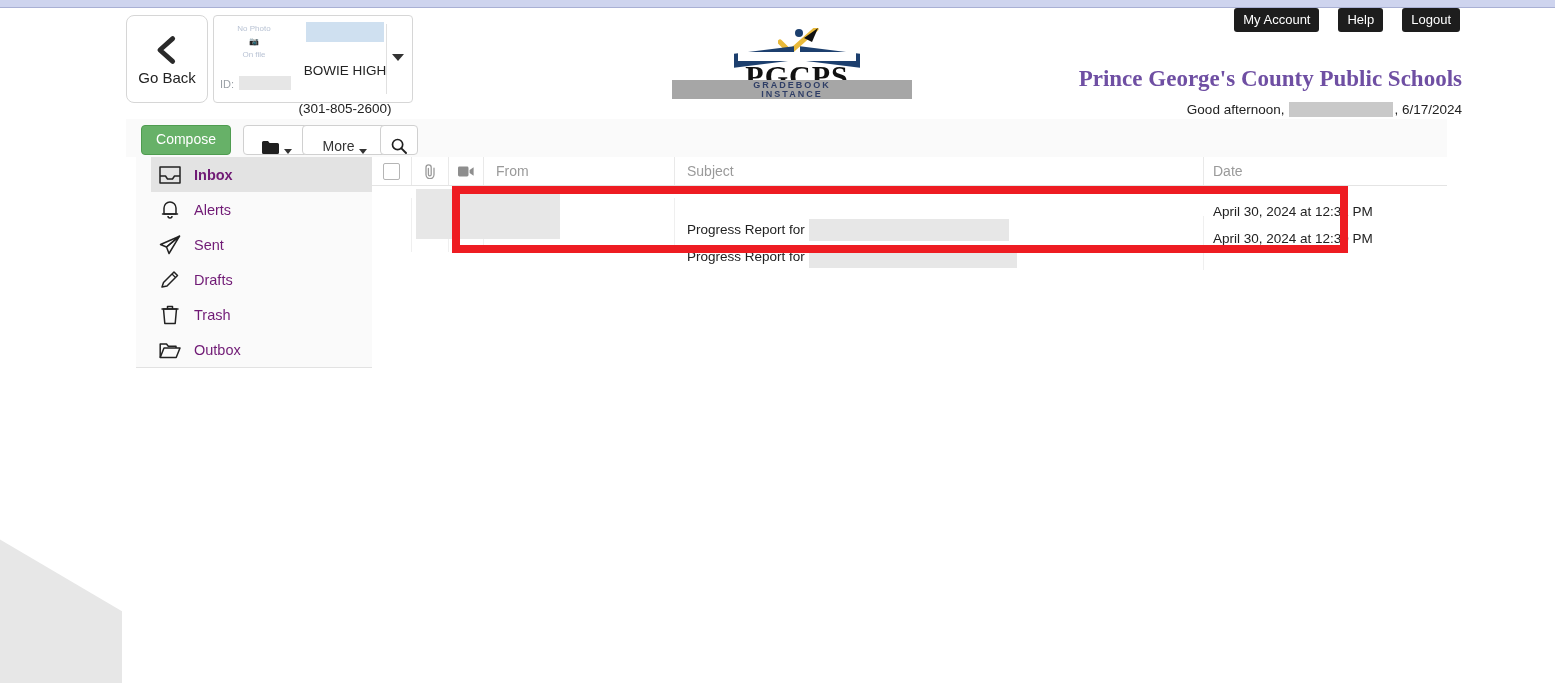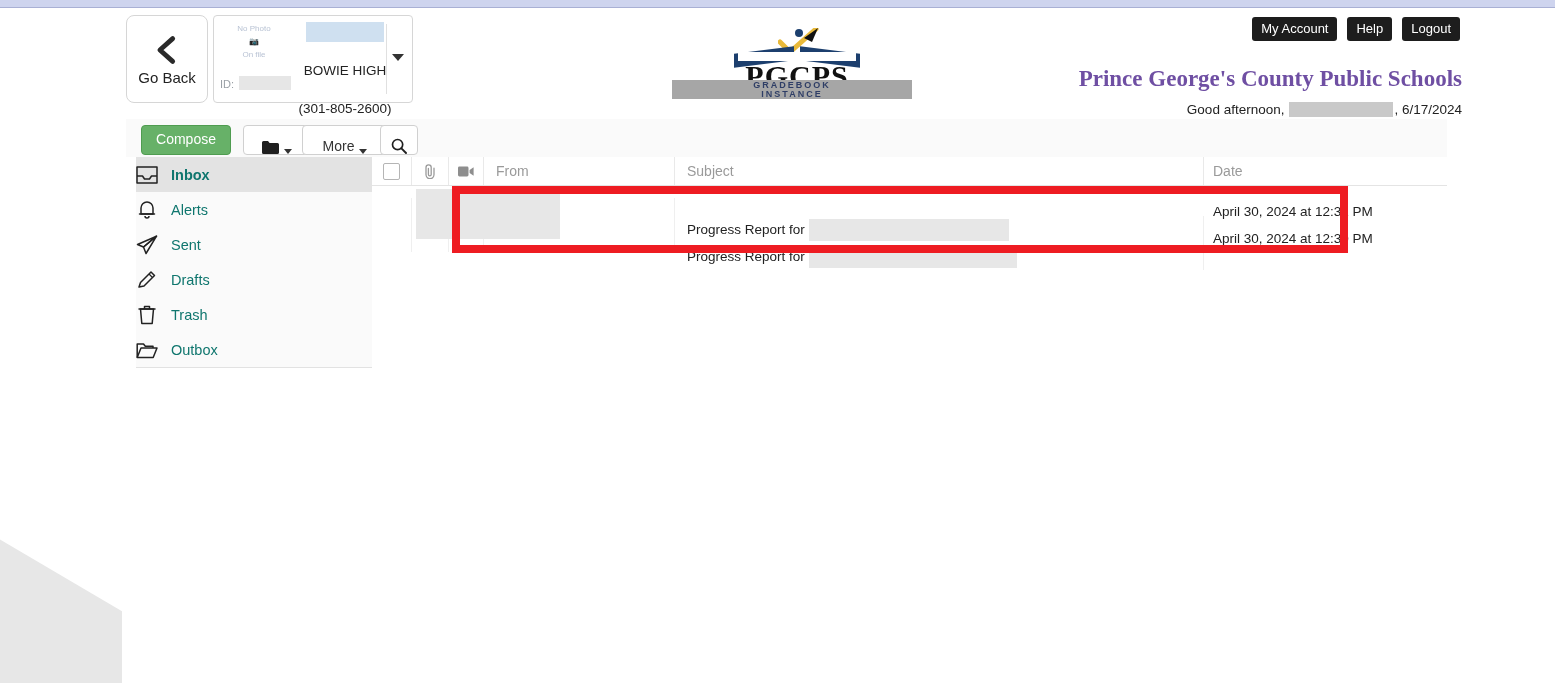--- a/index.html
+++ b/index.html
@@ -85,21 +85,21 @@
     font-family: "Liberation Serif", serif; font-weight: bold; font-size: 30px;
     color: #111; letter-spacing: 1px; line-height: .95; margin-top:-2px;
   }
   .logo-band {
     position:absolute; left:0; top:48px; width:240px; height:18px;
     background:#a6a6a6; color:#2f3e66; font-size:9px; font-weight:bold;
     letter-spacing:2px; text-align:center; line-height:9px; padding-top:1px;
   }
   .logo-band span { display:block; }
 
-  .top-buttons { position:absolute; right: 95px; top: 9px; display:flex; gap:10px; }
+  .top-buttons { position:absolute; right: 95px; top: 0px; display:flex; gap:19px; }
   .tb {
     background:#1d1d1d; color:#fff; font-size:13px;
     padding:4px 9px 5px; border-radius:3px; cursor:pointer; white-space:nowrap;
   }
 
   .district-title {
     position:absolute; right: 93px; top: 58px;
     font-family: "Liberation Serif", serif; font-weight: bold;
     font-size: 23px; color: #6f4fa3;
   }
@@ -128,22 +128,22 @@
     font-size:14px; color:#333; padding:0 9px;
   }
   .btn-folder { left:117px; width:48px; }
   .btn-more   { left:176px; width:66px; }
   .btn-search { left:254px; width:36px; padding:0; }
   .caret-dn { width:0;height:0;border-left:4px solid transparent;border-right:4px solid transparent;border-top:5px solid #333; }
 
   
   .sidebar { position:absolute; left:136px; top:157px; width:236px; background:#fafafa; border-bottom:1px solid #e2e2e2;}
   .side-item {
-    display:flex; align-items:center; height:35px; padding-left:0; gap:13px;
-    font-size:14.5px; color:#0f766e; cursor:pointer;
+    display:flex; align-items:center; height:35px; padding-left:8px; gap:13px;
+    font-size:14.5px; color:#701a75; cursor:pointer;margin-left:15px;
   }
   .side-item.active { background:#e3e3e3; font-weight:bold; }
   .side-item svg { flex:none; }
 
   
   .list { position:absolute; left:372px; top:157px; width:1075px; }
   .list-head {
     display:flex; height:28px; align-items:flex-start;
     border-bottom:1px solid #e4e4e4; color:#9a9a9a; font-size:14px;
   }

